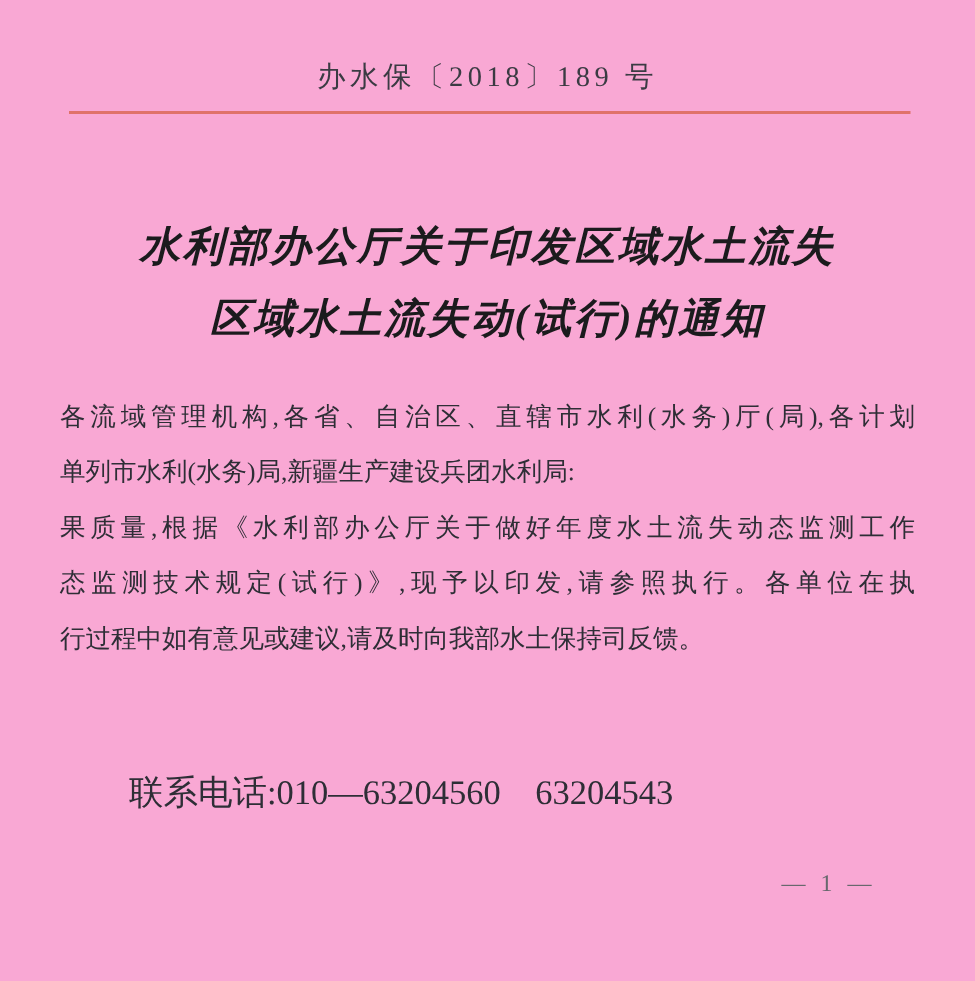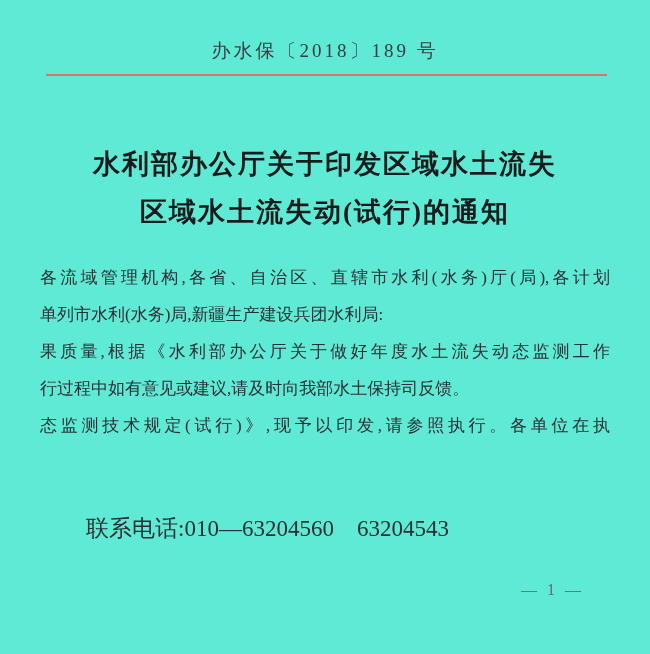--- a/index.html
+++ b/index.html
@@ -5,21 +5,21 @@
   * { margin: 0; padding: 0; box-sizing: border-box; }
   html, body {
     width: 650px; height: 654px;
     background: #fdfdfc;
     overflow: hidden;
     font-family: "Liberation Serif", "DejaVu Serif", serif;
   }
   .page {
     position: relative;
     width: 650px; height: 654px;
-    background: #5eead4;
+    background: #f9a8d4;
     color: #2e2e36;
   }
   .doc-number {
     position: absolute;
     top: 38px; left: 0; width: 100%;
     text-align: center;
     font-size: 19px;
     letter-spacing: 3px;
     color: #3b3b43;
   }
@@ -33,21 +33,21 @@
     position: absolute;
     top: 140px; left: 0; width: 100%;
     text-align: center;
     font-size: 27px;
     font-weight: 700;
     line-height: 48px;
     letter-spacing: 2px;
     color: #1b1b1d;
     font-family: "Liberation Serif", "DejaVu Serif", serif;
   }
-  .title-line { display: block; }
+  .title-line { display: block; font-style: italic; }
   .body-text {
     position: absolute;
     top: 259px; left: 40px;
     width: 570px;
     font-size: 17px;
     line-height: 37px;
     color: #2e2e36;
   }
   .line { width: 100%; white-space: nowrap; }
   .line.wrapfill {
@@ -83,22 +83,22 @@
 
   <h1 class="title">
     <span class="title-line">水利部办公厅关于印发区域水土流失</span>
     <span class="title-line">区域水土流失动(试行)的通知</span>
   </h1>
 
   <div class="body-text">
     <div class="line wrapfill">各流域管理机构,各省、自治区、直辖市水利(水务)厅(局),各计划</div>
     <div class="line">单列市水利(水务)局,新疆生产建设兵团水利局:</div>
     <div class="line wrapfill">果质量,根据《水利部办公厅关于做好年度水土流失动态监测工作</div>
+    <div class="line wrapfill">态监测技术规定(试行)》,现予以印发,请参照执行。各单位在执</div>
     <div class="line">行过程中如有意见或建议,请及时向我部水土保持司反馈。</div>
-    <div class="line wrapfill">态监测技术规定(试行)》,现予以印发,请参照执行。各单位在执</div>
   </div>
 
   <div class="contact">
     <div class="line indent">联系电话:010—63204560　63204543</div>
   </div>
 
   <div class="page-number">— 1 —</div>
 
 </div>
 

